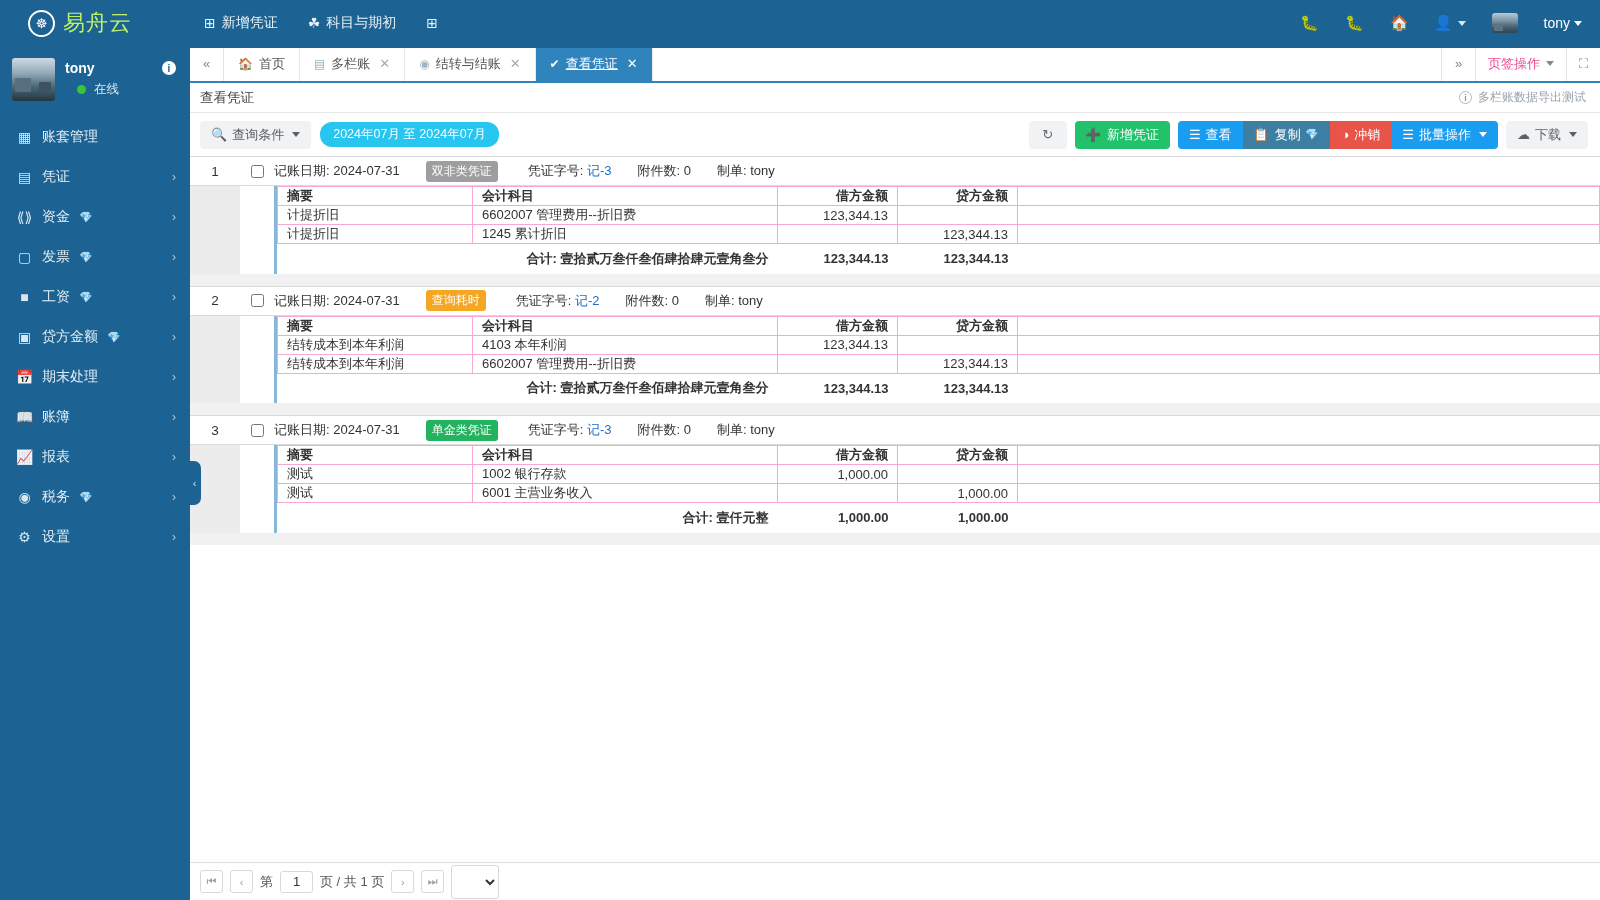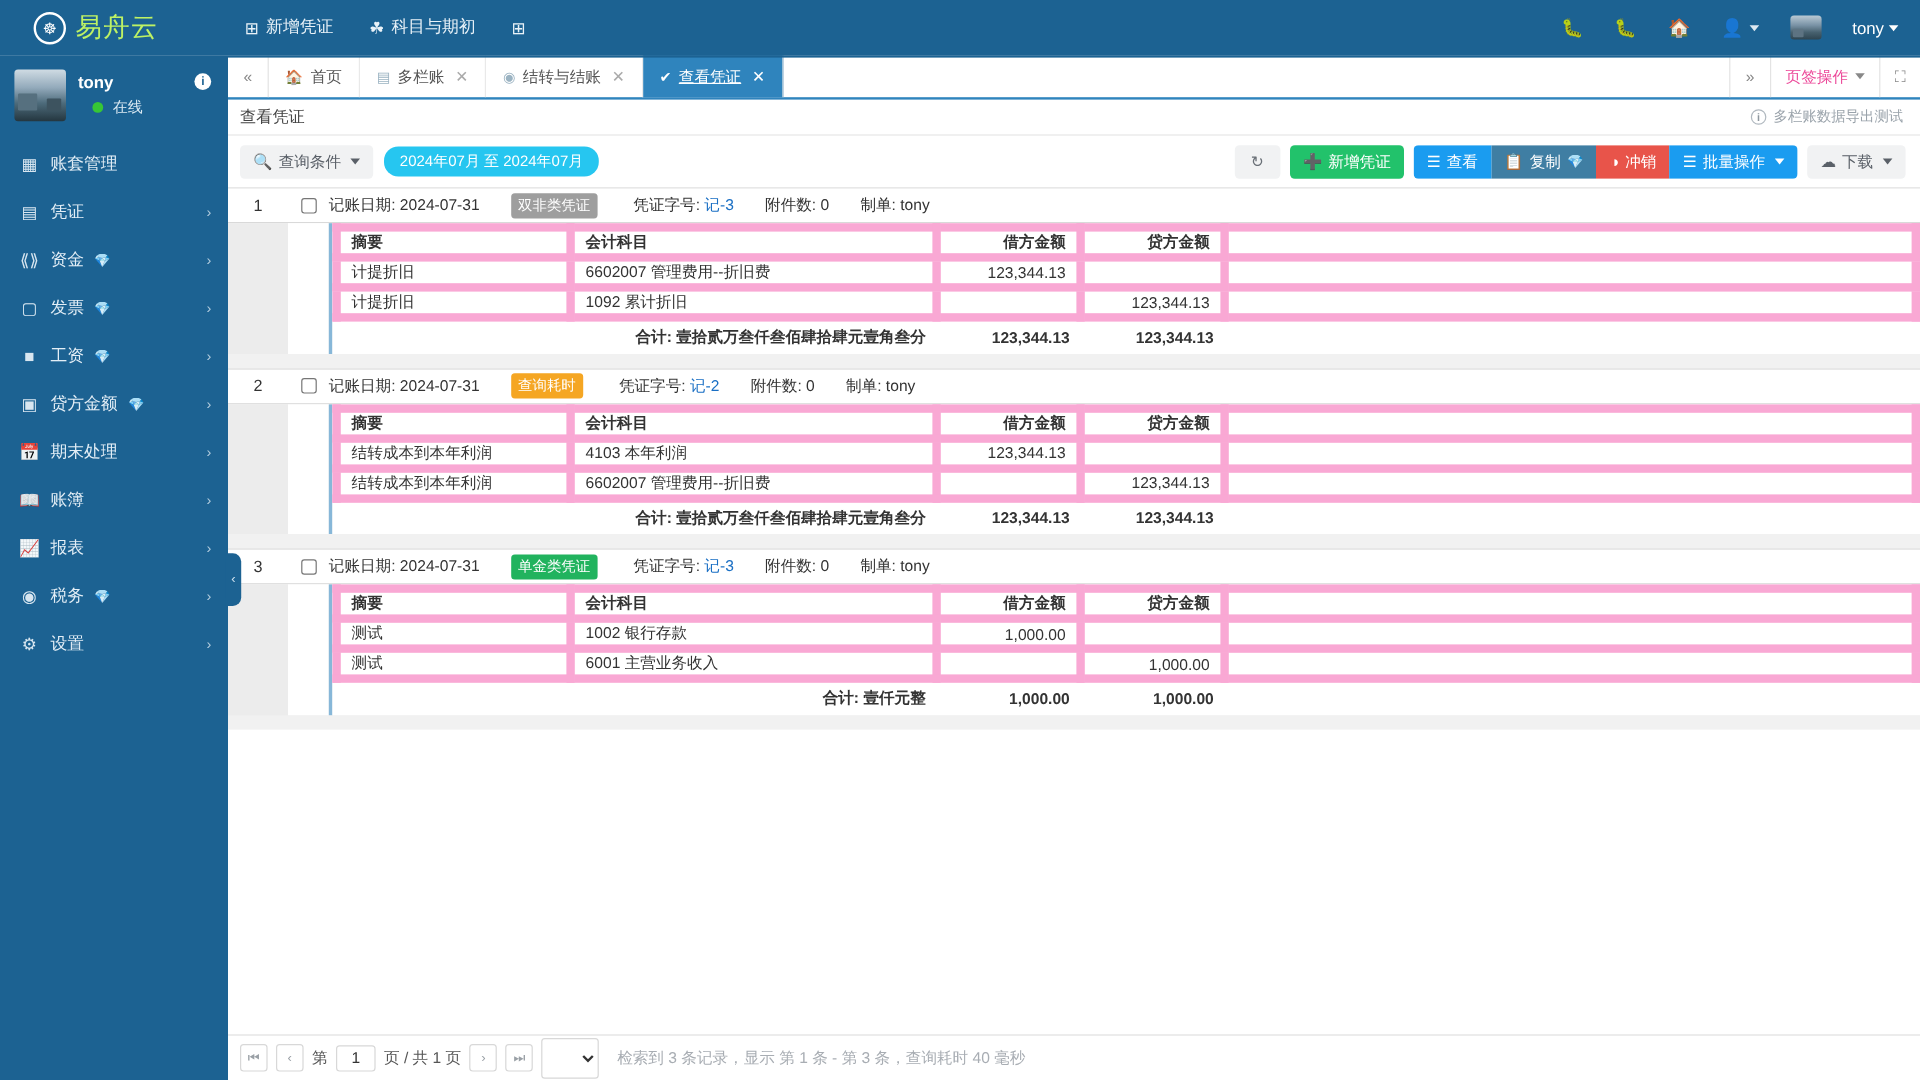--- a/index.html
+++ b/index.html
@@ -177,21 +177,21 @@
   .v-num-link { color:#1a6fc4; cursor:pointer; }
 
   .v-body { display:flex; background:#f1f1f1; padding-bottom:12px; }
   .v-gutter { width:50px; flex:0 0 50px; background:#ececec; }
   .v-gutter2 { width:34px; flex:0 0 34px; background:#fff; }
   .v-tablewrap { flex:1; background:#fff; padding:0; min-width:0; position:relative;
      border-left:3px solid #87b7d8; }
 
   table.vtable { width:100%; border-collapse:collapse; table-layout:fixed; background:#fff; }
   table.vtable th, table.vtable td {
-    border:7px solid #f9a8d4; height:14px; padding:0 9px; font-size:13px; font-weight:normal;
+    border:1px solid #f9a8d4; height:14px; padding:0 9px; font-size:13px; font-weight:normal;
   }
   table.vtable th { font-weight:bold; color:#333; text-align:left; background:#fff; }
   table.vtable th.num, table.vtable td.num { text-align:right; }
   .c-abst { width:195px; }
   .c-subj { width:305px; }
   .c-debit { width:120px; }
   .c-credit { width:120px; }
   .c-rest { width:auto; }
   td.subj-indent { padding-left:26px; }
   tr.total-row td {
@@ -458,21 +458,21 @@
             <tbody>
               <tr>
         <td class="c-abst">计提折旧</td>
         <td class="c-subj">6602007 管理费用--折旧费</td>
         <td class="c-debit num">123,344.13</td>
         <td class="c-credit num"></td>
         <td class="c-rest"></td>
       </tr>
                       <tr>
         <td class="c-abst">计提折旧</td>
-        <td class="c-subj subj-indent">1092 累计折旧</td>
+        <td class="c-subj subj-indent">1245 累计折旧</td>
         <td class="c-debit num"></td>
         <td class="c-credit num">123,344.13</td>
         <td class="c-rest"></td>
       </tr>
               <tr class="total-row">
                 <td class="c-abst"></td>
                 <td class="c-subj total-label">合计: 壹拾贰万叁仟叁佰肆拾肆元壹角叁分</td>
                 <td class="c-debit num">123,344.13</td>
                 <td class="c-credit num">123,344.13</td>
                 <td class="c-rest blank"></td>
@@ -600,18 +600,17 @@
           <span class="pg-label">第</span>
           <input class="pg-input" value="1" style="">
           <span class="pg-label">页 / 共 1 页</span>
           <div class="pg-btn">
             <span>›</span>
           </div>
           <div class="pg-btn">
             <span>⏭</span>
           </div>
           <select class="pg-select" id="page-size-select"><option value="10">10</option><option value="20">20</option><option value="50">50</option><option value="100">100</option></select>
-          <span class="pg-status">检索到 3 条记录，显示 第 1 条 - 第 3 条，查询耗时 40 毫秒</span>
         </div>
       </div>
     </div>
   </div>
 </div>
 
 </body></html>

